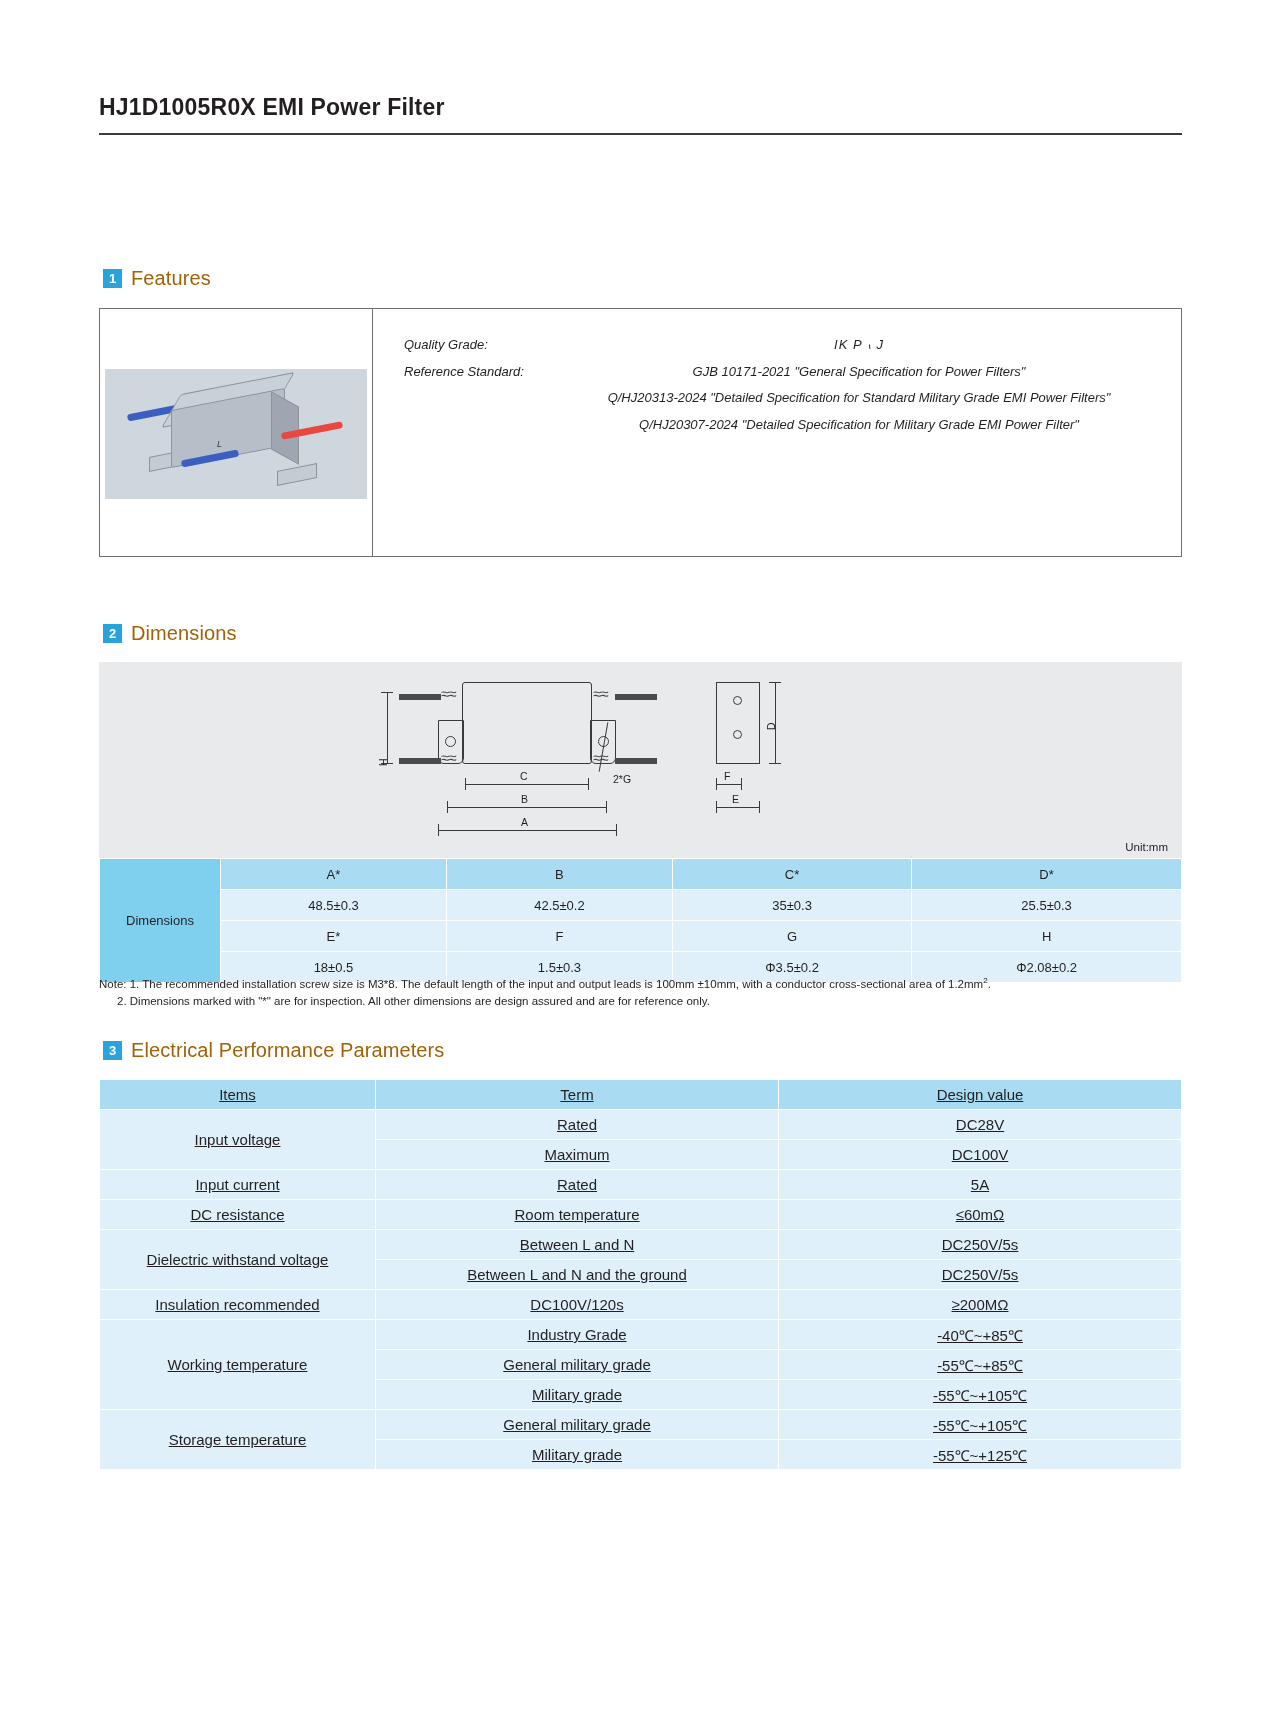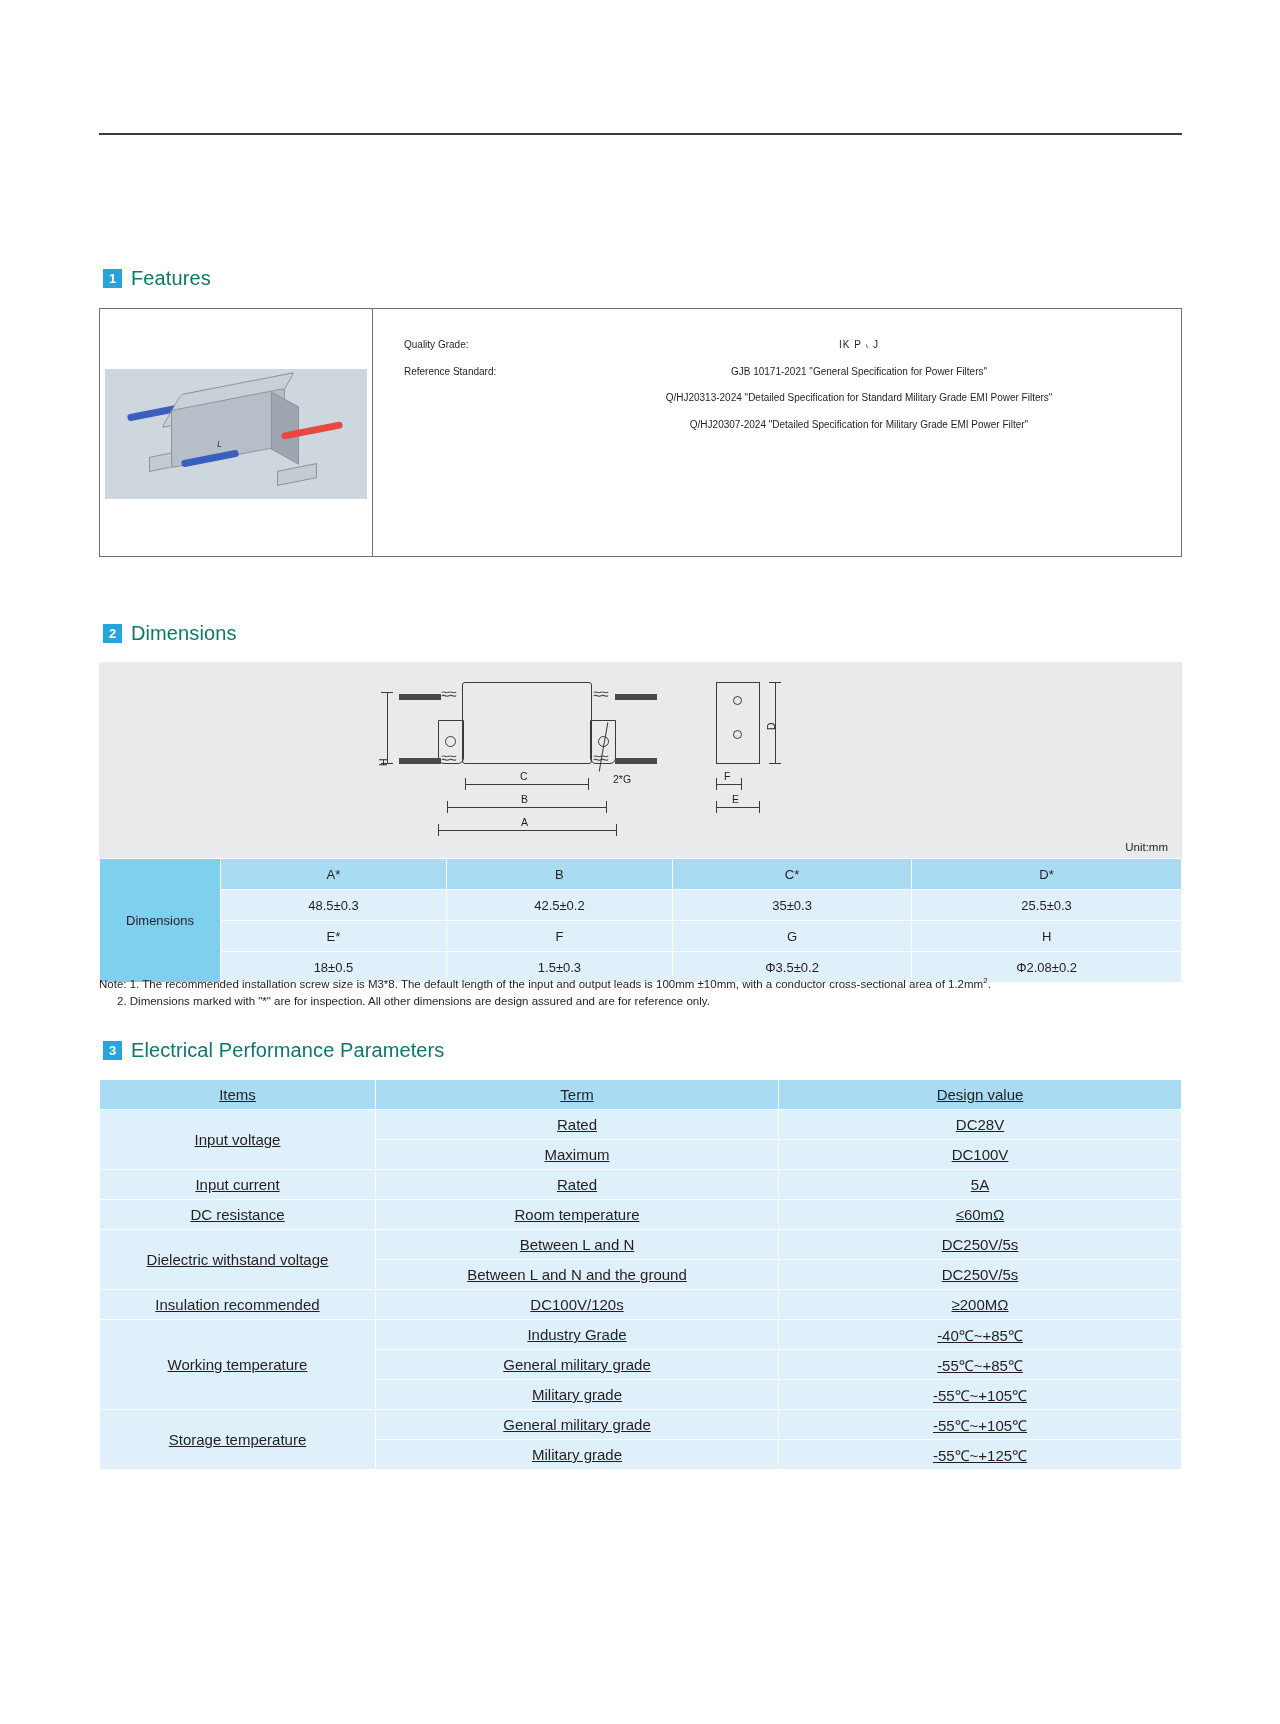--- a/index.html
+++ b/index.html
@@ -55,21 +55,21 @@
     color: #ffffff;
     font-size: 13px;
     font-weight: bold;
     display: flex;
     align-items: center;
     justify-content: center;
     line-height: 1;
   }
   .sec-title {
     font-size: 20px;
-    color: #0f766e;
+    color: #a16207;
     letter-spacing: 0.1px;
   }
 
   
   #features-head { left: 103px; top: 267px; }
 
   .features-box {
     position: absolute;
     left: 99px;
     top: 308px;
@@ -150,23 +150,24 @@
     top: 70px;
     font-size: 9px;
     color: #3a3a3a;
     font-style: italic;
   }
 
   .features-text-cell {
     flex: 1;
     padding: 23px 20px 0 31px;
     box-sizing: border-box;
-    font-size: 10px;
+    font-size: 13px;
     line-height: 26.5px;
     color: #231f20;
+    font-style: italic;
   }
   .feat-row {
     display: flex;
   }
   .feat-label {
     width: 153px;
     flex: none;
   }
   .feat-val {
     flex: 1;
@@ -297,20 +298,21 @@
     font-size: 11.5px;
     line-height: 17px;
     color: #231f20;
   }
 </style>
 </head>
 <body>
 
 <div class="page">
 
+  <div class="doc-title">HJ1D1005R0X EMI Power Filter</div>
   <div class="title-rule"></div>
 
   <div class="sec-head" id="features-head">
     <span class="sec-num">1</span>
     <span class="sec-title">Features</span>
   </div>
 
   <div class="features-box">
     <div class="features-img-cell">
       <div class="prod-img">

